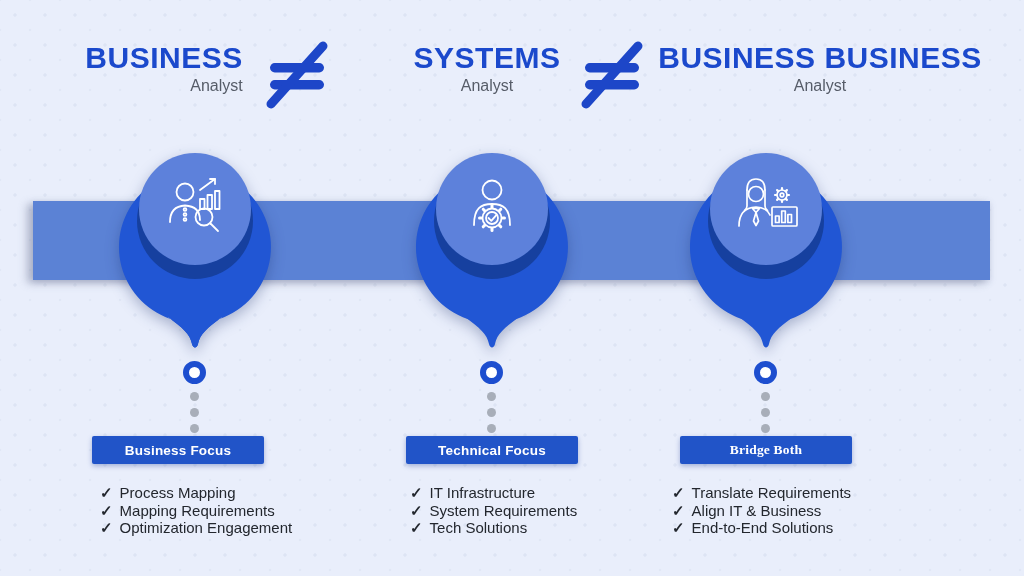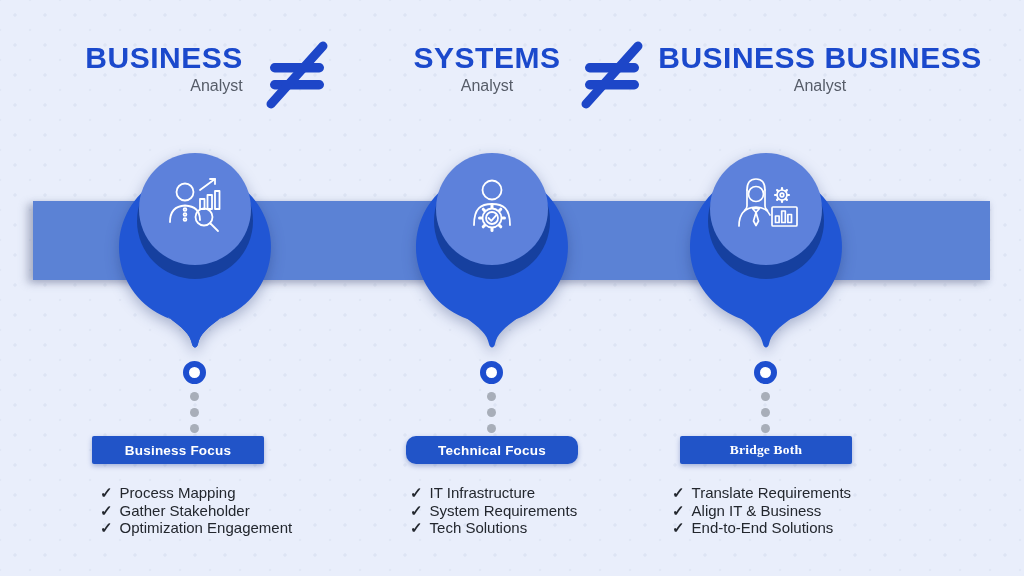--- a/index.html
+++ b/index.html
@@ -186,31 +186,31 @@
 
   <div class="dot" style="left:487px;top:392px;"></div>
   <div class="dot" style="left:487px;top:408px;"></div>
   <div class="dot" style="left:487px;top:424px;"></div>
 
   <div class="dot" style="left:761px;top:392px;"></div>
   <div class="dot" style="left:761px;top:408px;"></div>
   <div class="dot" style="left:761px;top:424px;"></div>
 
   <div class="label-box" style="left:92px;">Business Focus</div>
-  <div class="label-box" style="left:406px;border-radius:10px;">Technical Focus</div>
+  <div class="label-box" style="left:406px;">Technical Focus</div>
   <div class="label-box" style="left:680px;font-family:Liberation Serif, serif;">Bridge Both</div>
 
   <div class="checklist" style="left:100px;">
     <div class="check-row">
       <span class="chk">✓</span>
       <span class="itm">Process Mapping</span>
     </div>
     <div class="check-row">
       <span class="chk">✓</span>
-      <span class="itm">Gather Stakeholder</span>
+      <span class="itm">Mapping Requirements</span>
     </div>
     <div class="check-row">
       <span class="chk">✓</span>
       <span class="itm">Optimization Engagement</span>
     </div>
   </div>
 
   <div class="checklist" style="left:410px;">
     <div class="check-row">
       <span class="chk">✓</span>

